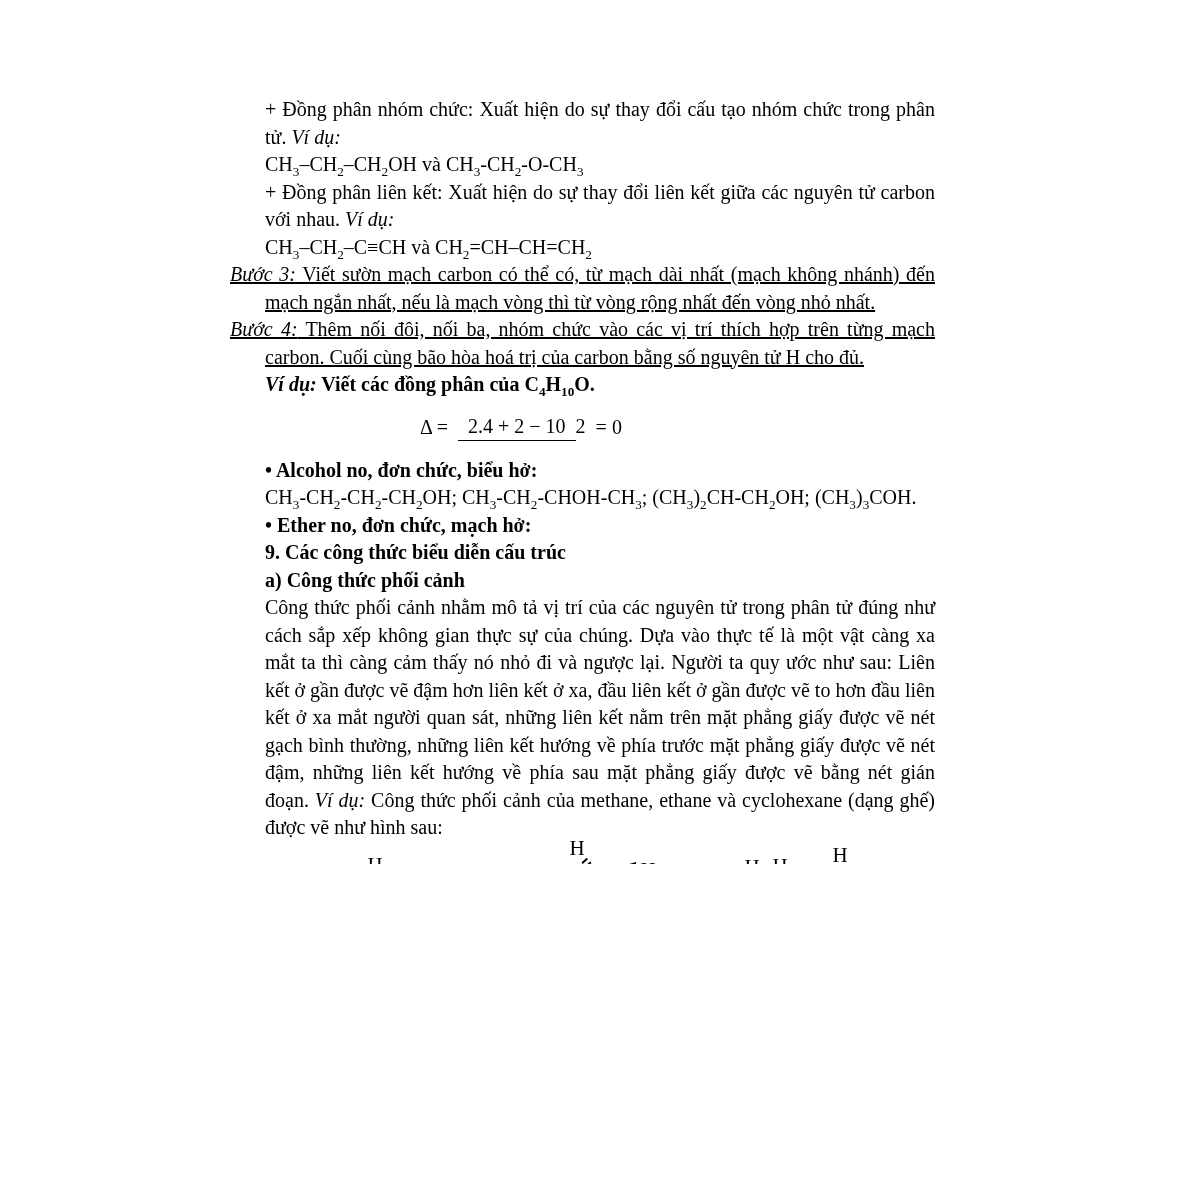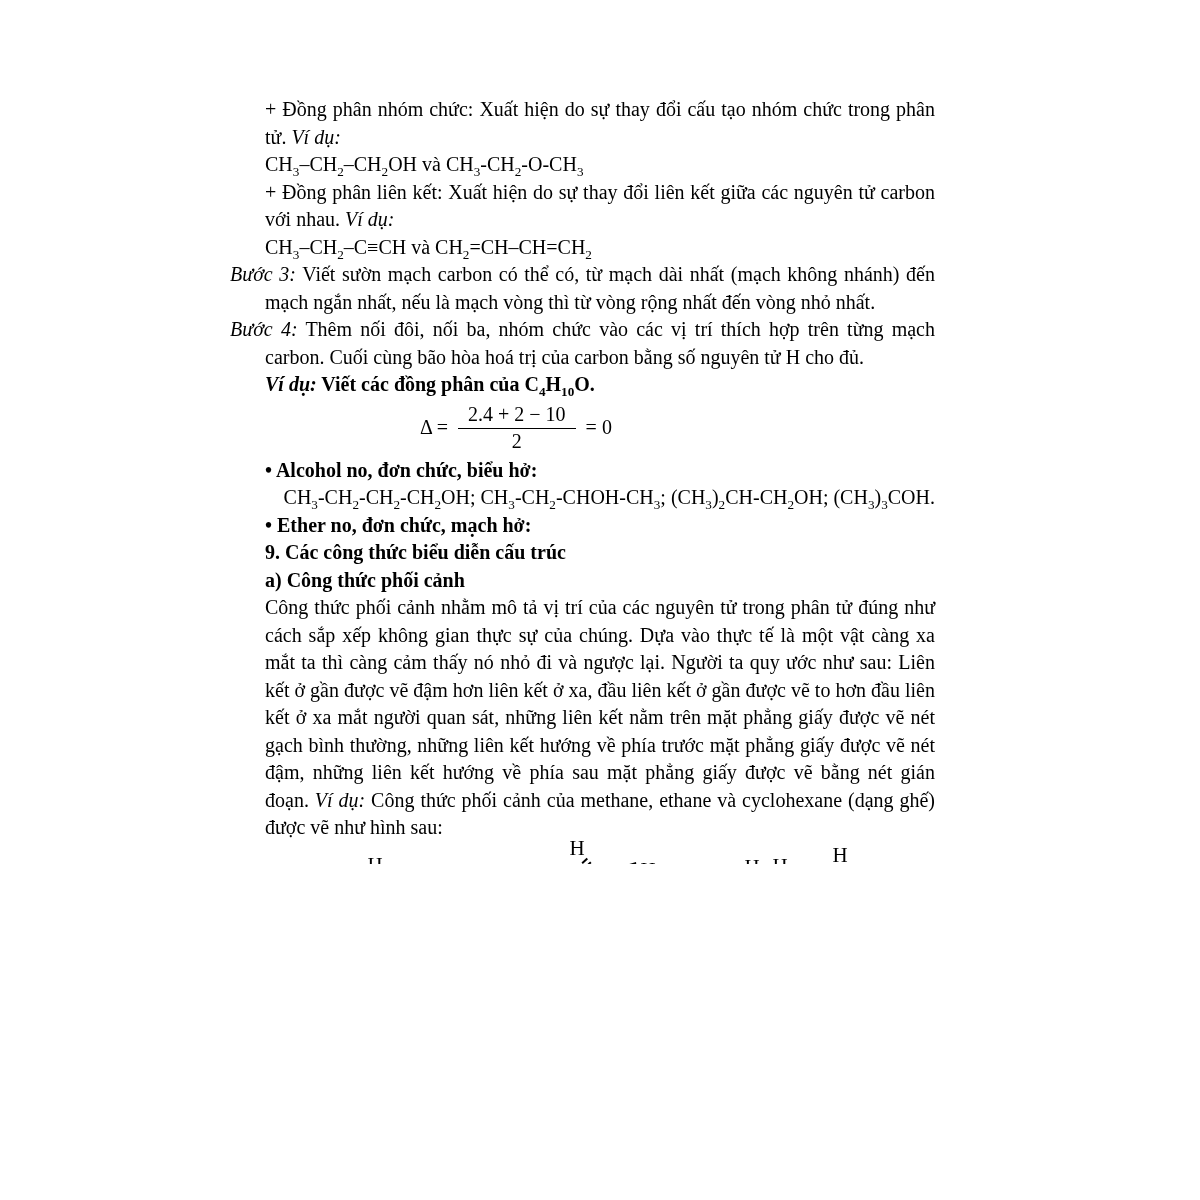--- a/index.html
+++ b/index.html
@@ -3,32 +3,32 @@
 <meta charset="utf-8">
 <style>
   html,body{margin:0;padding:0;background:#ffffff;}
   .page{position:relative;width:1200px;height:864px;background:#fff;color:#000;
         font-family:"Liberation Serif","DejaVu Serif",serif;overflow:hidden;}
   .content{position:absolute;left:265px;top:96px;width:670px;font-size:20px;line-height:27.5px;}
   .content p{margin:0;padding:0;}
   sub{font-size:66%;line-height:0;}
   .p-plus{margin-left:25px;text-align:justify;}
   .p-formula{margin-left:90px;white-space:nowrap;}
-  .p-buoc{padding-left:35px;text-indent:-35px;text-align:justify;}
+  .p-buoc{padding-left:35px;text-indent:-35px;text-align:justify;text-decoration:underline;}
   .p-indent{margin-left:30px;font-weight:bold;}
   .p-nowrap{white-space:nowrap;}
-  .p-chem{margin-left:25px;white-space:nowrap;text-align:right;}
+  .p-chem{margin-left:25px;white-space:nowrap;}
   .h-num{font-weight:bold;margin-left:3px;}
   .h-sub{font-weight:bold;margin-left:3px;}
   .p-body{margin-left:30px;text-align:justify;}
   
   .delta-row{margin-left:155px;height:58px;display:flex;align-items:center;}
   .delta-lhs{margin-right:10px;}
   .delta-rhs{margin-left:10px;}
-  .frac{display:inline-flex;flex-direction:column;text-align:center;}
+  .frac{display:inline-flex;flex-direction:row;text-align:center;}
   .frac .num{line-height:25px;padding:0 10px 1px 10px;border-bottom:1.8px solid #000;}
   .frac .den{line-height:25px;}
   
   .diagrams{position:relative;height:200px;}
   .mol{position:absolute;}
   .mol svg{display:block;}
   .mol-caption{text-align:center;font-size:24px;line-height:26px;}
   svg text{font-family:"Liberation Serif","DejaVu Serif",serif;font-size:21px;fill:#000;}
   svg .cl{font-size:20px;}
   .bond{stroke:#000;stroke-width:1.8;}

